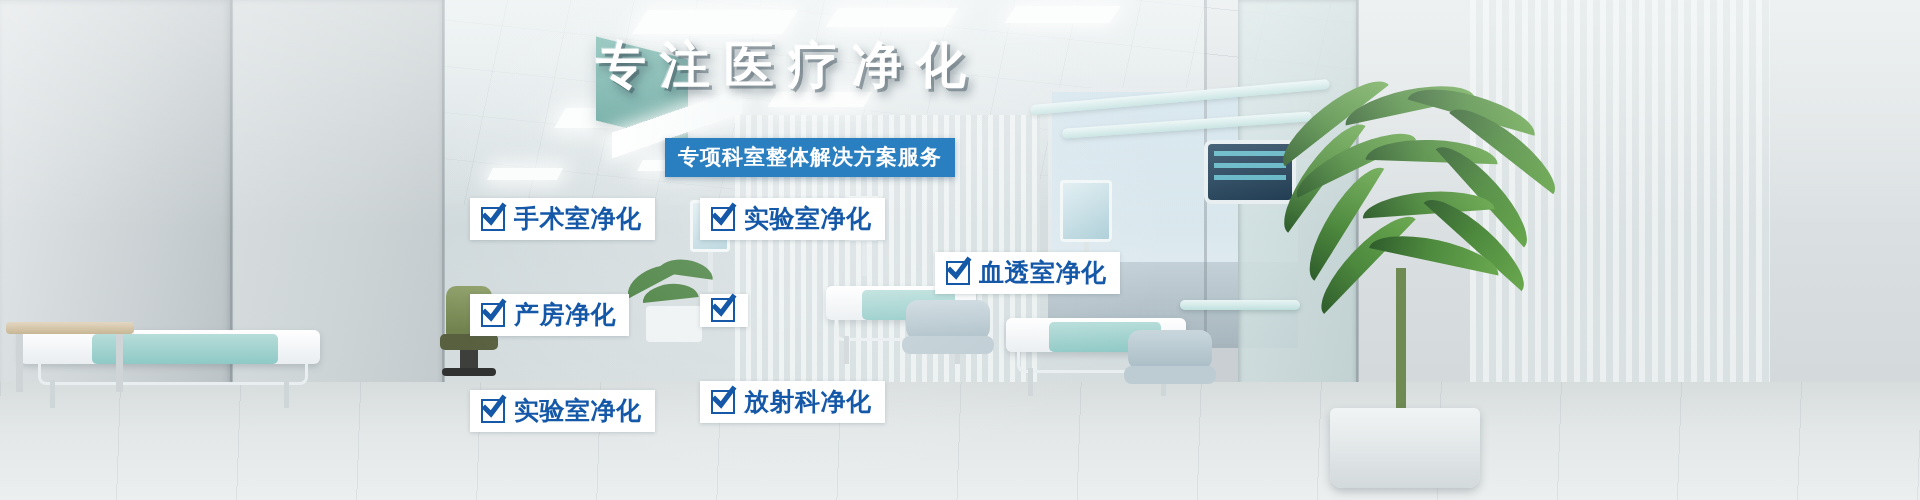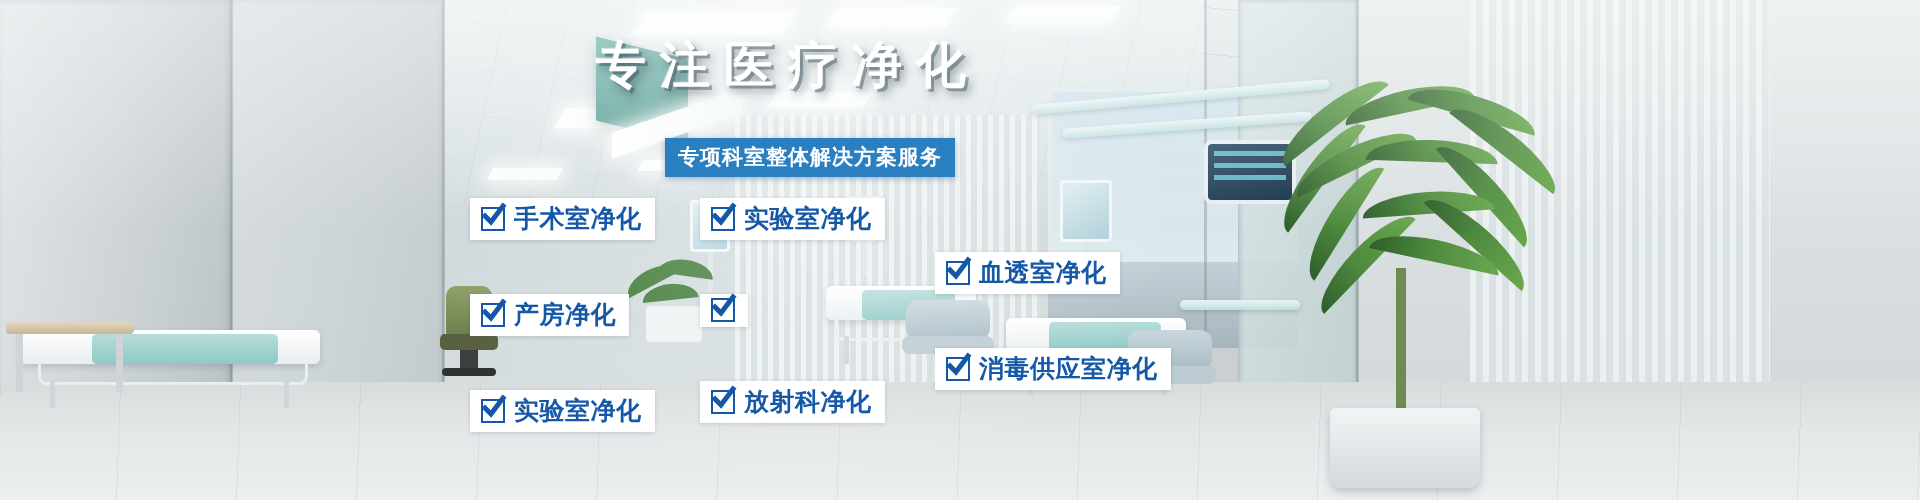--- a/index.html
+++ b/index.html
@@ -429,25 +429,17 @@
         <div class="row-gap"></div>
         <div class="item">
           <span class="cbox">
             <svg viewBox="0 0 27 27">
                 <path d="M5 14 L11 20 L23 4" fill="none" stroke="#1558a8" stroke-width="5" stroke-linecap="square"></path>
               </svg>
           </span>
           <span class="label">血透室净化</span>
         </div>
         <div class="row-gap"></div>
-        <div class="item">
-          <span class="cbox">
-            <svg viewBox="0 0 27 27">
-                <path d="M5 14 L11 20 L23 4" fill="none" stroke="#1558a8" stroke-width="5" stroke-linecap="square"></path>
-              </svg>
-          </span>
-          <span class="label">消毒供应室净化</span>
-        </div>
       </div>
 
     </div>
   </div>
 </div>
 
 </body></html>

